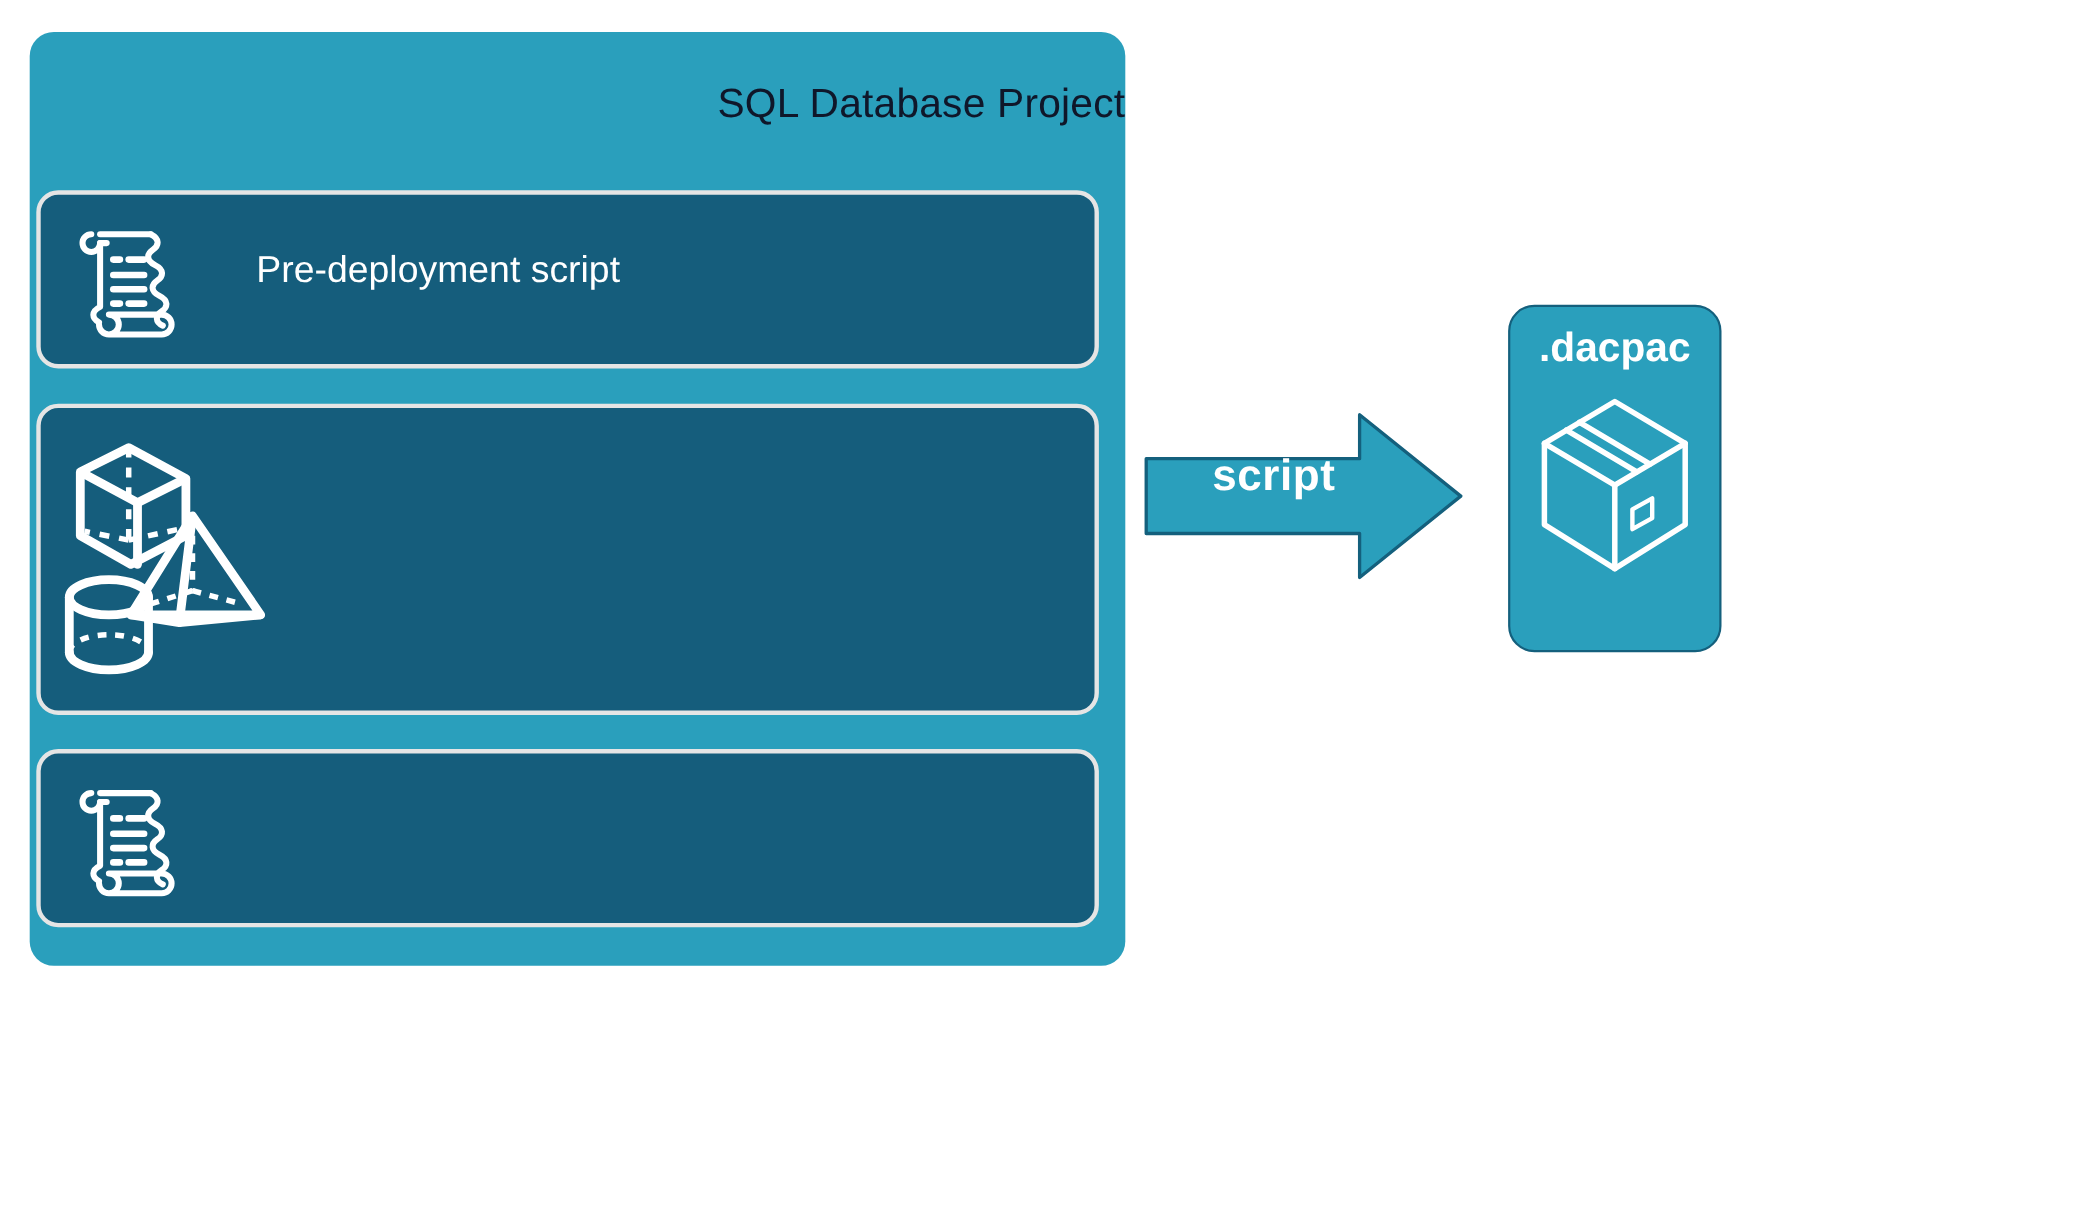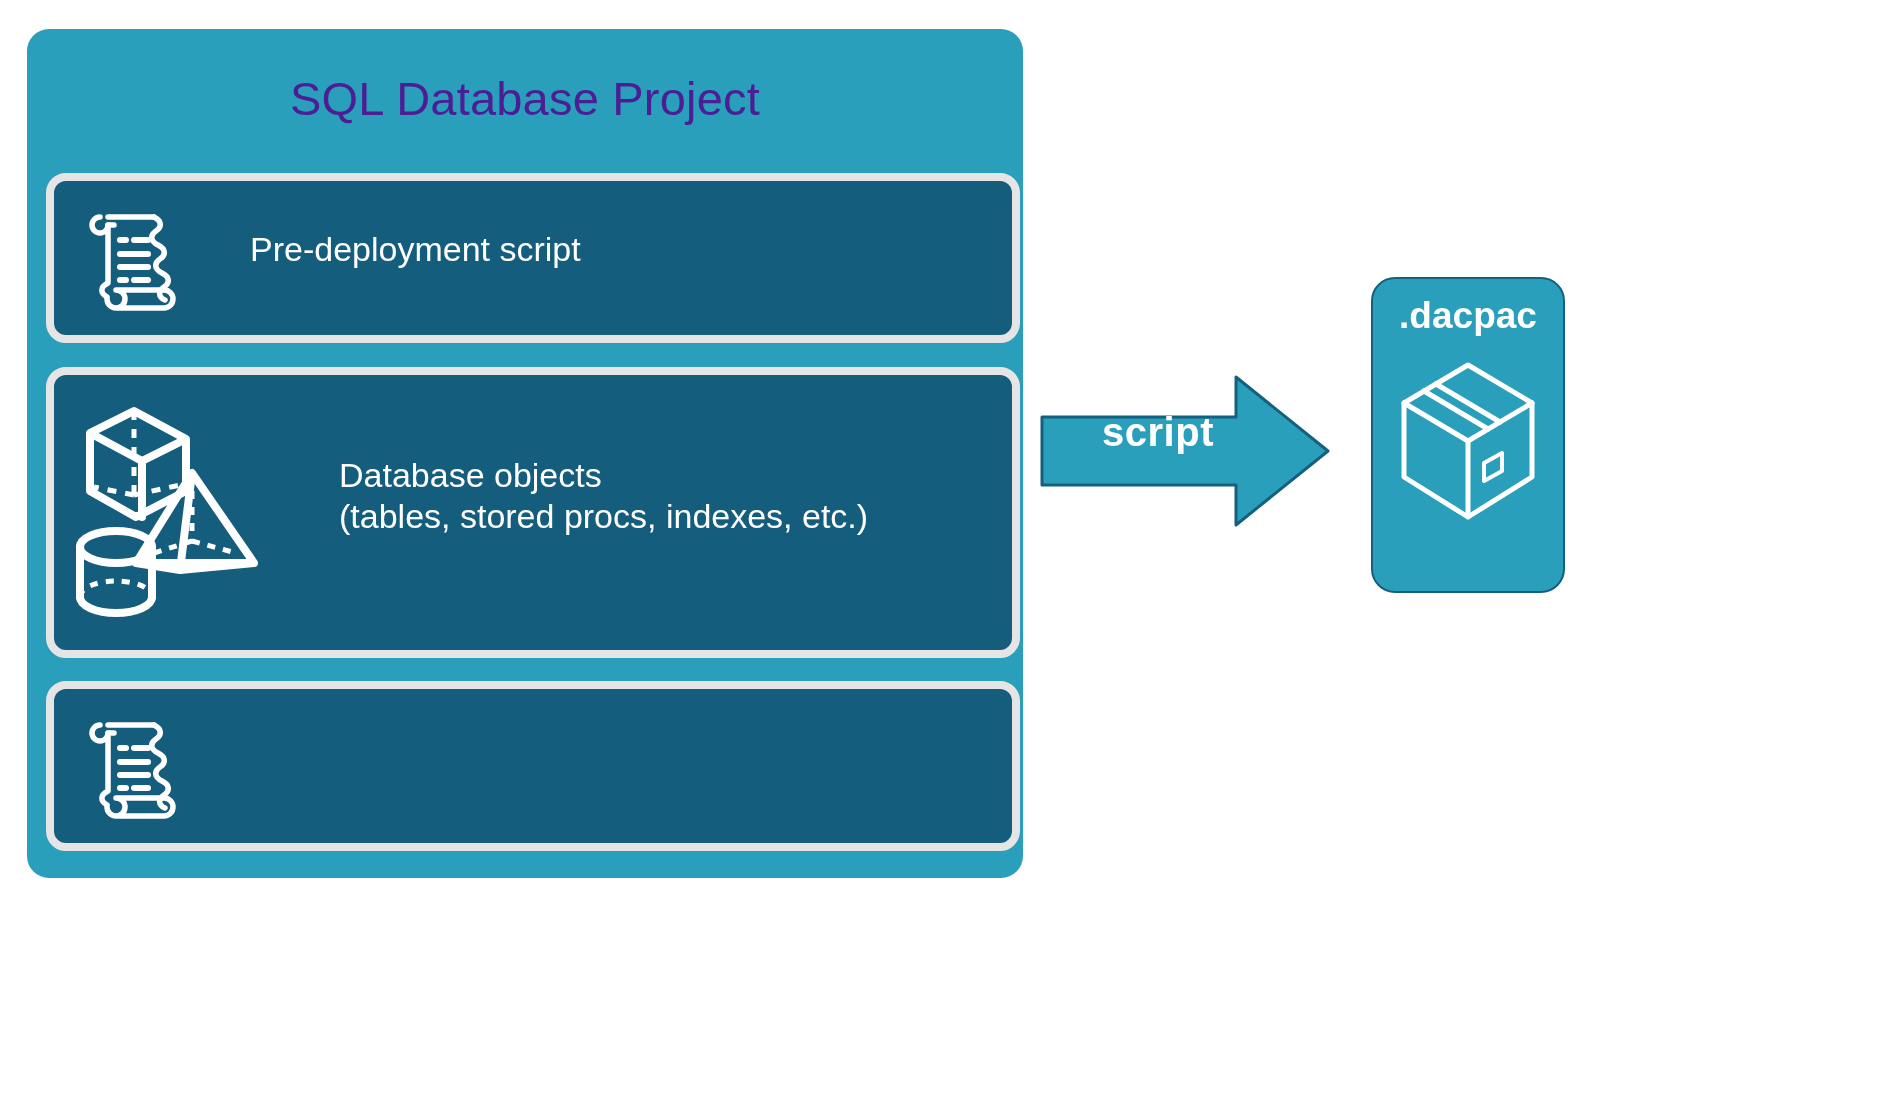--- a/index.html
+++ b/index.html
@@ -6,28 +6,28 @@
   body{width:1900px;height:1100px;position:relative;overflow:hidden;
        font-family:"Liberation Sans","DejaVu Sans",sans-serif;}
 
   
   #project-container{
     position:absolute; left:27px; top:29px; width:996px; height:849px;
     background:#2a9fbc; border-radius:22px;
   }
   #project-title{
     position:absolute; left:0; top:46px; width:100%;
-    text-align:center; color:#4c1d95; font-size:47px; font-weight:400;
+    text-align:right; color:#0f172a; font-size:37px; font-weight:400;
     letter-spacing:.2px; line-height:1;
   }
 
   
   .panel{
-    position:absolute; left:19px; width:958px;
-    background:#155d7c; border:8px solid #e5e5e5; border-radius:20px;
+    position:absolute; left:6px; width:958px;
+    background:#155d7c; border:4px solid #e5e5e5; border-radius:20px;
   }
   #panel-pre  { top:144px; height:154px; }
   #panel-objects{ top:338px; height:275px; }
   #panel-post { top:652px; height:154px; }
 
   .panel-label{
     position:absolute; color:#ffffff; font-weight:400;
     line-height:1.22; white-space:pre-line;
   }
   #label-pre  { left:196px; top:48px; font-size:34px; }
@@ -129,22 +129,20 @@
         <g>
           <ellipse cx="48" cy="152" rx="36" ry="16" stroke-width="8"></ellipse>
           <path d="M12 152 L12 202" stroke-width="8" stroke-linecap="round"></path>
           <path d="M84 152 L84 202" stroke-width="8" stroke-linecap="round"></path>
           <path d="M12 202 a36 16 0 0 0 72 0" stroke-width="8" stroke-linecap="round"></path>
           <path d="M12 202 a36 16 0 0 1 72 0" stroke-width="5" stroke-dasharray="8 8"></path>
         </g>
 
       </svg>
     </div>
-    <div class="panel-label" id="label-objects">Database objects
-(tables, stored procs, indexes, etc.)</div>
   </div>
 
   <div class="panel" id="panel-post">
     <div class="icon-scroll">
       <svg viewBox="0 0 112 110" width="112" height="110" fill="none" stroke="#ffffff" stroke-width="5.5" stroke-linecap="round" stroke-linejoin="round">
         <path d="M20 14 a8 8 0 1 0 8 8 h6"></path>
         <path d="M28 14 h46"></path>
         <path d="M74 14 c8 4 8 10 2 14 c-6 4 -6 10 2 14 c8 4 8 10 2 14 c-6 4 -6 10 2 14 c8 4 8 10 2 14
                  c-6 4 -6 10 1 13"></path>
         <path d="M28 22 v58 c-8 4 -8 10 -1 14"></path>

